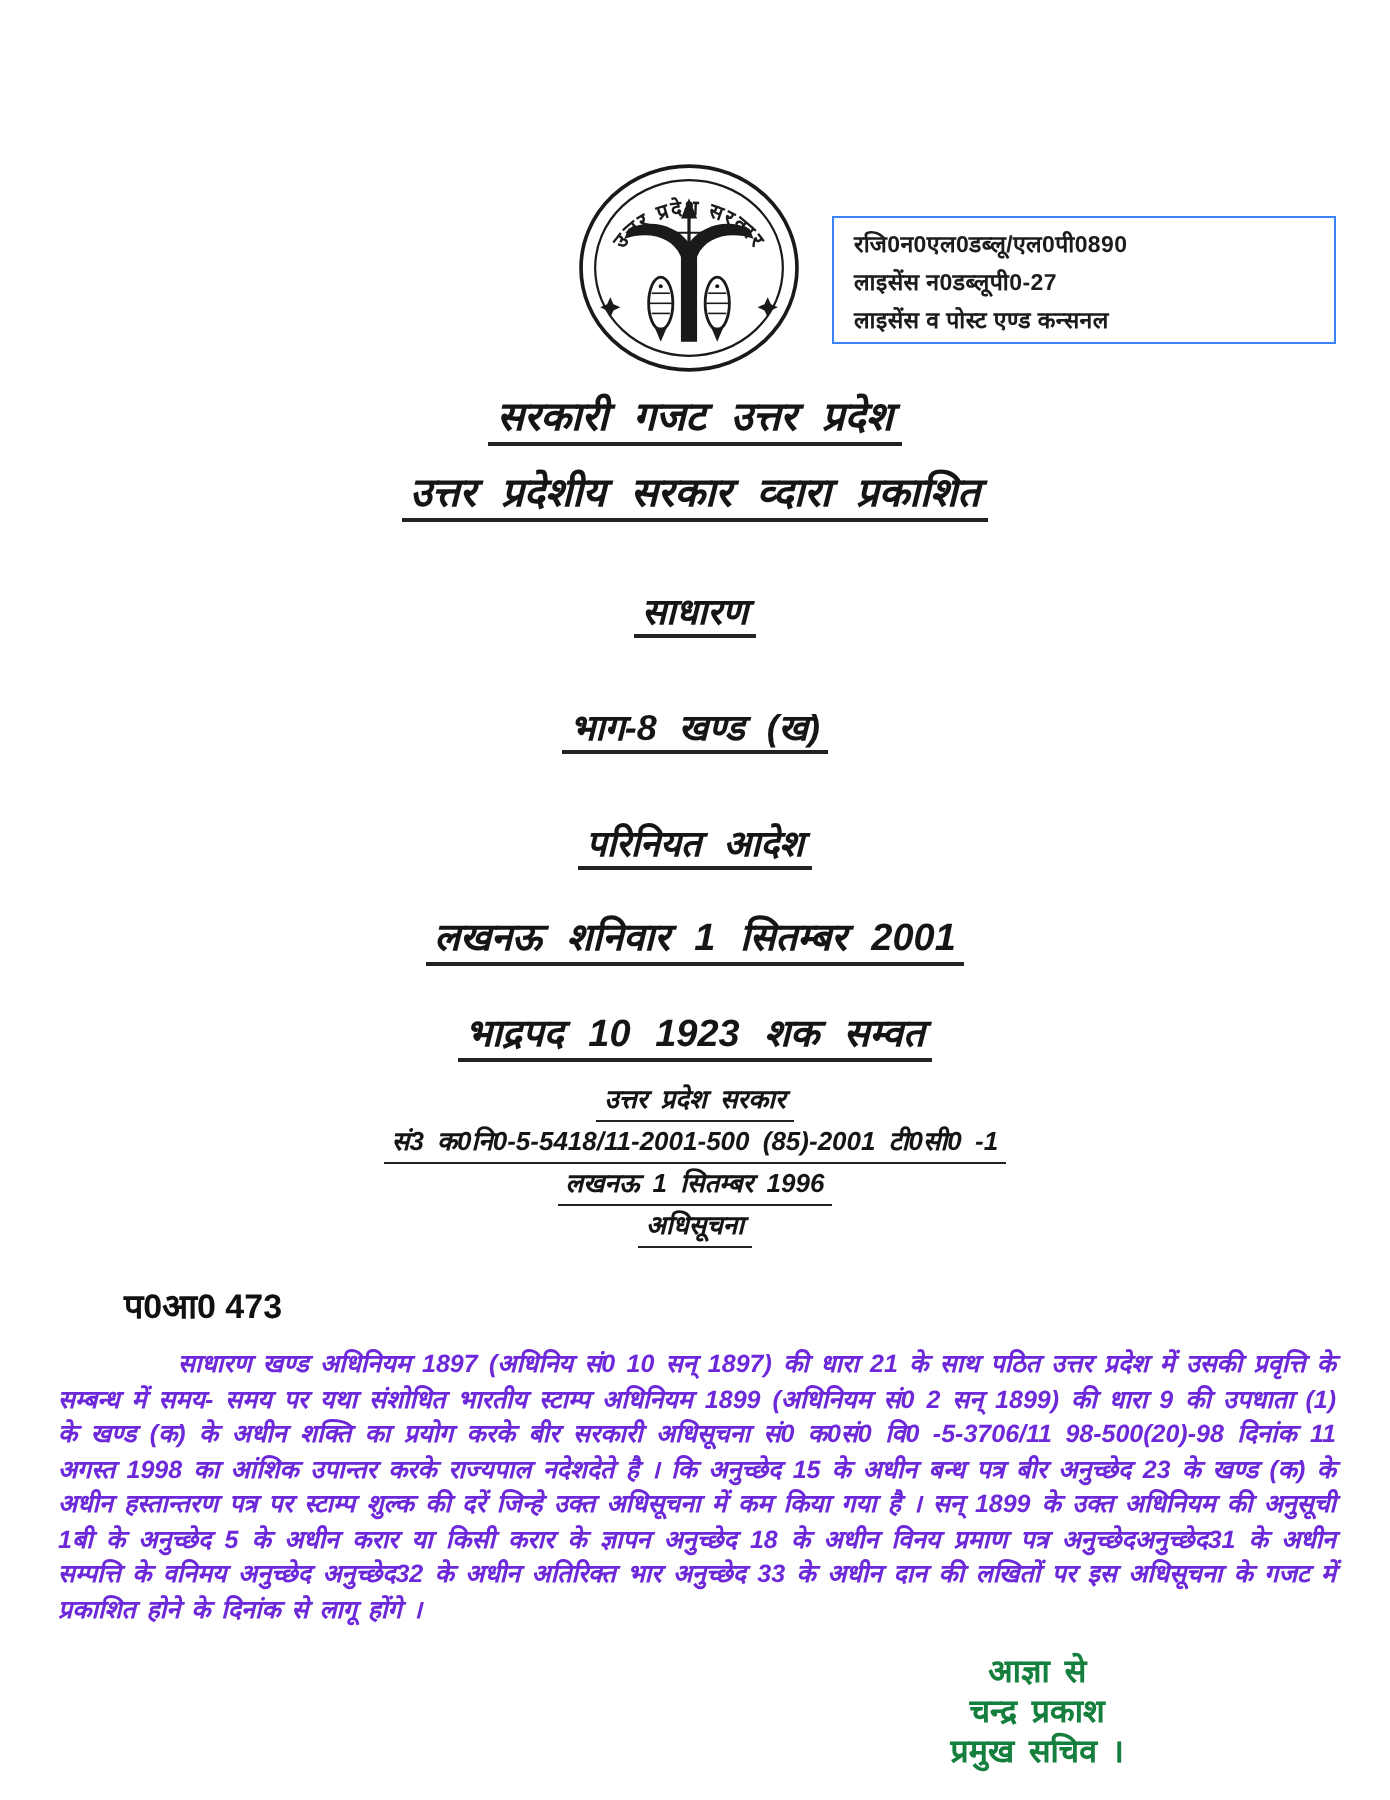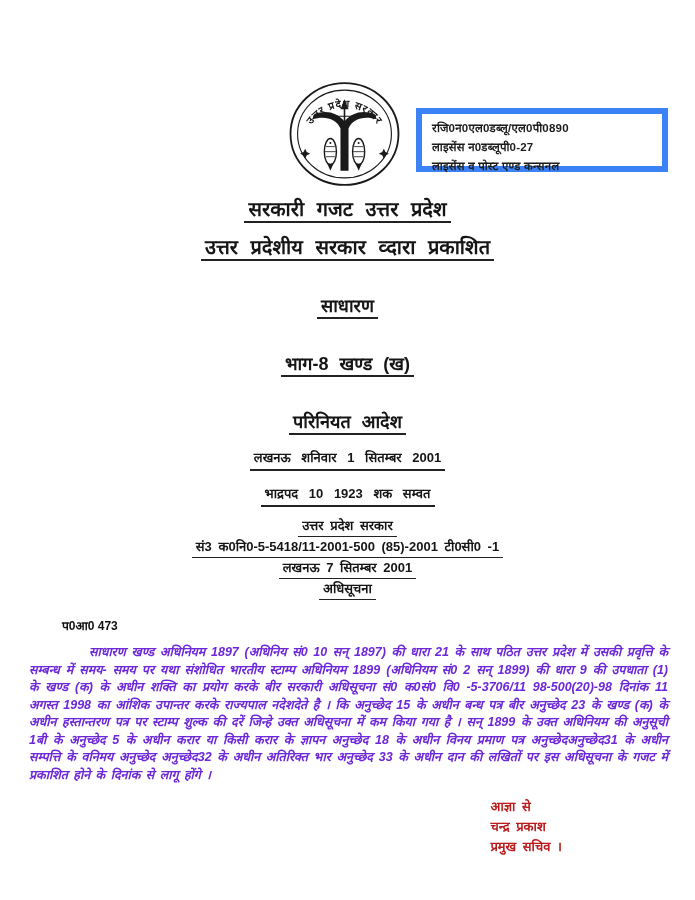--- a/index.html
+++ b/index.html
@@ -8,57 +8,57 @@
     font-family:"Liberation Sans","DejaVu Sans",sans-serif;
     color:#1a1a1a;
   }
   .page{position:relative;width:695px;height:900px;background:#fff;}
 
   
   .header{position:relative;height:190px;}
   .seal{position:absolute;left:289px;top:82px;width:111px;height:104px;}
   .license-box{
     position:absolute;left:416px;top:108px;width:252px;height:64px;
-    border:6px solid #3b82f6;box-sizing:border-box;
+    border:1px solid #3b82f6;box-sizing:border-box;
     padding:5px 10px 0 10px;
   }
   .license-box .line{
     font-size:11.5px;font-weight:bold;line-height:19px;white-space:nowrap;
     color:#1c1c1c;letter-spacing:.2px;
   }
 
   
   .headings{text-align:center;}
-  .hline{display:block;}
+  .hline{display:block;font-style:italic;}
   .hline > span{
     display:inline-block;font-weight:bold;color:#151515;
     border-bottom:2px solid #222;padding:0 4px 1px 4px;
   }
   .h-xl{font-size:20px;line-height:22px;margin-top:8px;}
   .h-xl + .h-xl{margin-top:13px;}
   .h-lg{font-size:18px;line-height:20px;margin-top:11px;}
-  .h-dt{font-size:13px;line-height:21px;margin-top:12px;text-align:center;}
+  .h-dt{font-size:19px;line-height:21px;margin-top:24px;text-align:center;}
   .h-xl > span,.h-dt > span{word-spacing:7px;}
   .h-lg > span{word-spacing:6px;margin-top:24px;}
   .h-sm{font-size:13px;line-height:19px;margin-top:0;}
   .h-sm > span{border-bottom-width:1px;word-spacing:3px;padding-bottom:1px;}
   .smallgroup{margin-top:9px;}
 
   
   .ref-number{
-    margin:17px 0 0 62px;font-size:12px;font-weight:bold;color:#111;
+    margin:17px 0 0 62px;font-size:17px;font-weight:bold;color:#111;
   }
   .body-paragraph{
     margin:10px 27px 0 29px;
     font-size:12.5px;font-weight:bold;line-height:17.5px;
     text-align:justify;text-indent:60px;color:#6d28d9;word-spacing:2px;font-style:italic;
   }
   .signature{
-    width:fit-content;margin:13px 133px 0 auto;text-align:left;
-    font-size:13px;font-weight:bold;line-height:20px;color:#b91c1c;
+    width:fit-content;margin:13px 133px 0 auto;text-align:center;
+    font-size:16px;font-weight:bold;line-height:20px;color:#15803d;
     word-spacing:3px;
   }
 </style>
 </head>
 <body>
 
 <div class="page">
 
   <div class="header">
 
@@ -111,21 +111,21 @@
     <div class="hline h-xl"><span>उत्तर प्रदेशीय सरकार व्दारा प्रकाशित</span></div>
     <div class="hline h-lg"><span>साधारण</span></div>
     <div class="hline h-lg"><span>भाग-8 खण्ड (ख)</span></div>
     <div class="hline h-lg"><span>परिनियत आदेश</span></div>
     <div class="hline h-dt"><span>लखनऊ शनिवार 1 सितम्बर 2001</span></div>
     <div class="hline h-dt"><span>भाद्रपद 10 1923  शक सम्वत</span></div>
 
     <div class="smallgroup">
       <div class="hline h-sm"><span>उत्तर प्रदेश सरकार</span></div>
       <div class="hline h-sm"><span>सं3 क0नि0-5-5418/11-2001-500 (85)-2001 टी0सी0 -1</span></div>
-      <div class="hline h-sm"><span>लखनऊ 7 सितम्बर 2001</span></div>
+      <div class="hline h-sm"><span>लखनऊ 1 सितम्बर 1996</span></div>
       <div class="hline h-sm"><span>अधिसूचना</span></div>
     </div>
   </div>
 
   <div class="ref-number">प0आ0 473</div>
 
   <div class="body-paragraph">साधारण खण्ड अधिनियम 1897 (अधिनिय सं0 10 सन् 1897) की धारा 21 के साथ पठित उत्तर प्रदेश में उसकी प्रवृत्ति के सम्बन्ध में समय- समय पर यथा संशोधित भारतीय स्टाम्प अधिनियम 1899 (अधिनियम सं0 2 सन् 1899) की धारा 9 की उपधाता (1) के खण्ड (क) के अधीन शक्ति का प्रयोग करके बीर सरकारी अधिसूचना सं0 क0सं0 वि0 -5-3706/11 98-500(20)-98 दिनांक 11 अगस्त 1998 का आंशिक उपान्तर करके राज्यपाल नदेशदेते है । कि अनुच्छेद 15 के अधीन बन्ध पत्र बीर अनुच्छेद 23 के खण्ड (क) के अधीन हस्तान्तरण पत्र पर स्टाम्प शुल्क की दरें जिन्हे उक्त अधिसूचना में कम किया गया है । सन् 1899 के उक्त अधिनियम की अनुसूची 1बी के अनुच्छेद 5 के अधीन करार या किसी करार के ज्ञापन अनुच्छेद 18 के अधीन विनय प्रमाण पत्र  अनुच्छेदअनुच्छेद31 के अधीन सम्पत्ति के वनिमय अनुच्छेद अनुच्छेद32 के अधीन अतिरिक्त भार अनुच्छेद 33 के अधीन दान की लखितों पर इस अधिसूचना के गजट में प्रकाशित होने के दिनांक से लागू होंगे ।</div>
 
   <div class="signature">
     <div>आज्ञा से</div>

